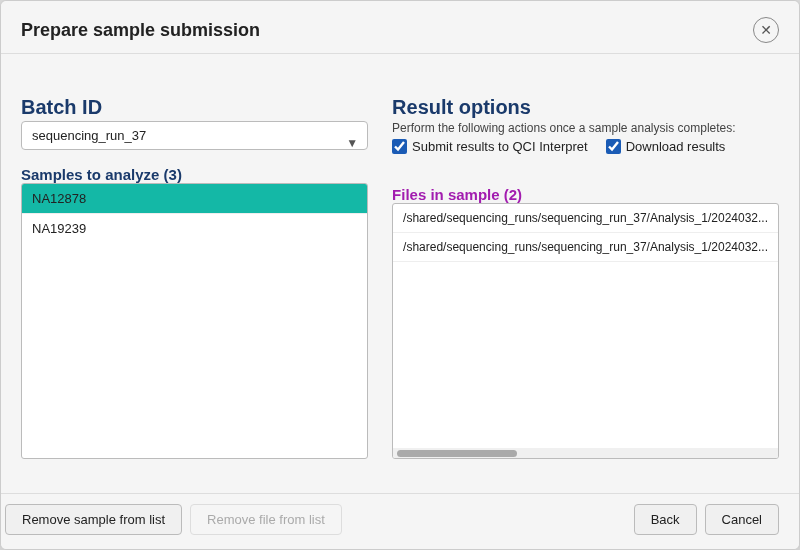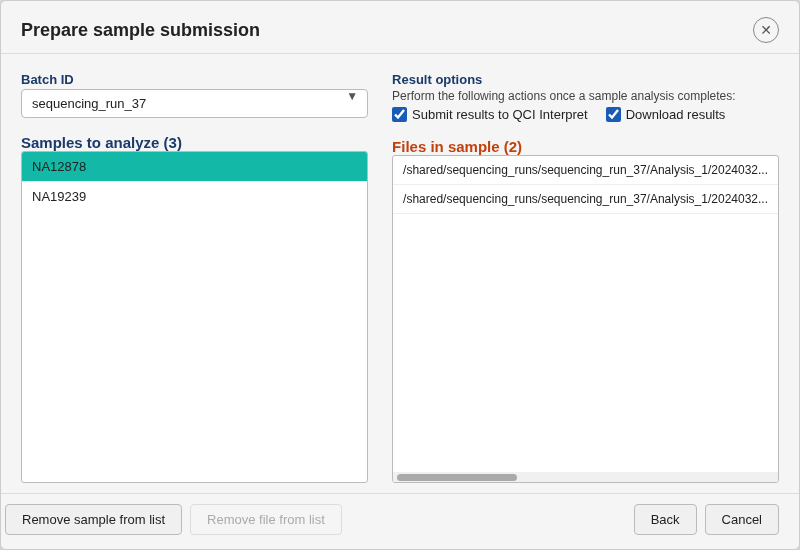--- a/index.html
+++ b/index.html
@@ -17,20 +17,21 @@
     .dialog {
       width: 800px;
       height: 550px;
       background: #f5f5f5;
       border: 1px solid #ccc;
       border-radius: 6px;
       display: flex;
       flex-direction: column;
       box-shadow: 0 2px 16px rgba(0,0,0,0.18);
       position: relative;
+      gap: 24px;
     }
     .dialog-header {
       background: #f5f5f5;
       padding: 16px 20px 10px 20px;
       border-bottom: 1px solid #ddd;
       display: flex;
       align-items: center;
       justify-content: space-between;
       border-radius: 6px 6px 0 0;
     }
@@ -61,34 +62,34 @@
       gap: 24px;
       overflow: hidden;
     }
     .left-panel, .right-panel {
       flex: 1;
       display: flex;
       flex-direction: column;
       gap: 8px;
     }
     .section-title {
-      font-size: 13px;
+      font-size: 20px;
       font-weight: bold;
       color: #1a3a6b;
       margin-bottom: 2px;
     }
     .section-desc {
       font-size: 12px;
       color: #444;
       margin-bottom: 4px;
     }
     .batch-select-wrapper {
       position: relative;
       display: flex;
-      align-items: flex-start;
+      align-items: flex-end;
     }
     .batch-select {
       width: 100%;
       padding: 6px 30px 6px 10px;
       border: 1px solid #bbb;
       border-radius: 4px;
       background: #fff;
       font-size: 13px;
       color: #222;
       appearance: none;
@@ -148,22 +149,22 @@
     }
     .checkbox-label input[type="checkbox"] {
       width: 15px;
       height: 15px;
       accent-color: #1a5bb5;
       cursor: pointer;
     }
     .files-section-title {
       font-size: 15px;
       font-weight: bold;
-      color: #c2410c;
-      margin-top: 10px;
+      color: #a21caf;
+      margin-top: 26px;
     }
     .files-list {
       border: 1px solid #bbb;
       border-radius: 3px;
       background: #fff;
       flex: 1;
       overflow: auto;
       min-height: 0;
       position: relative;
     }

